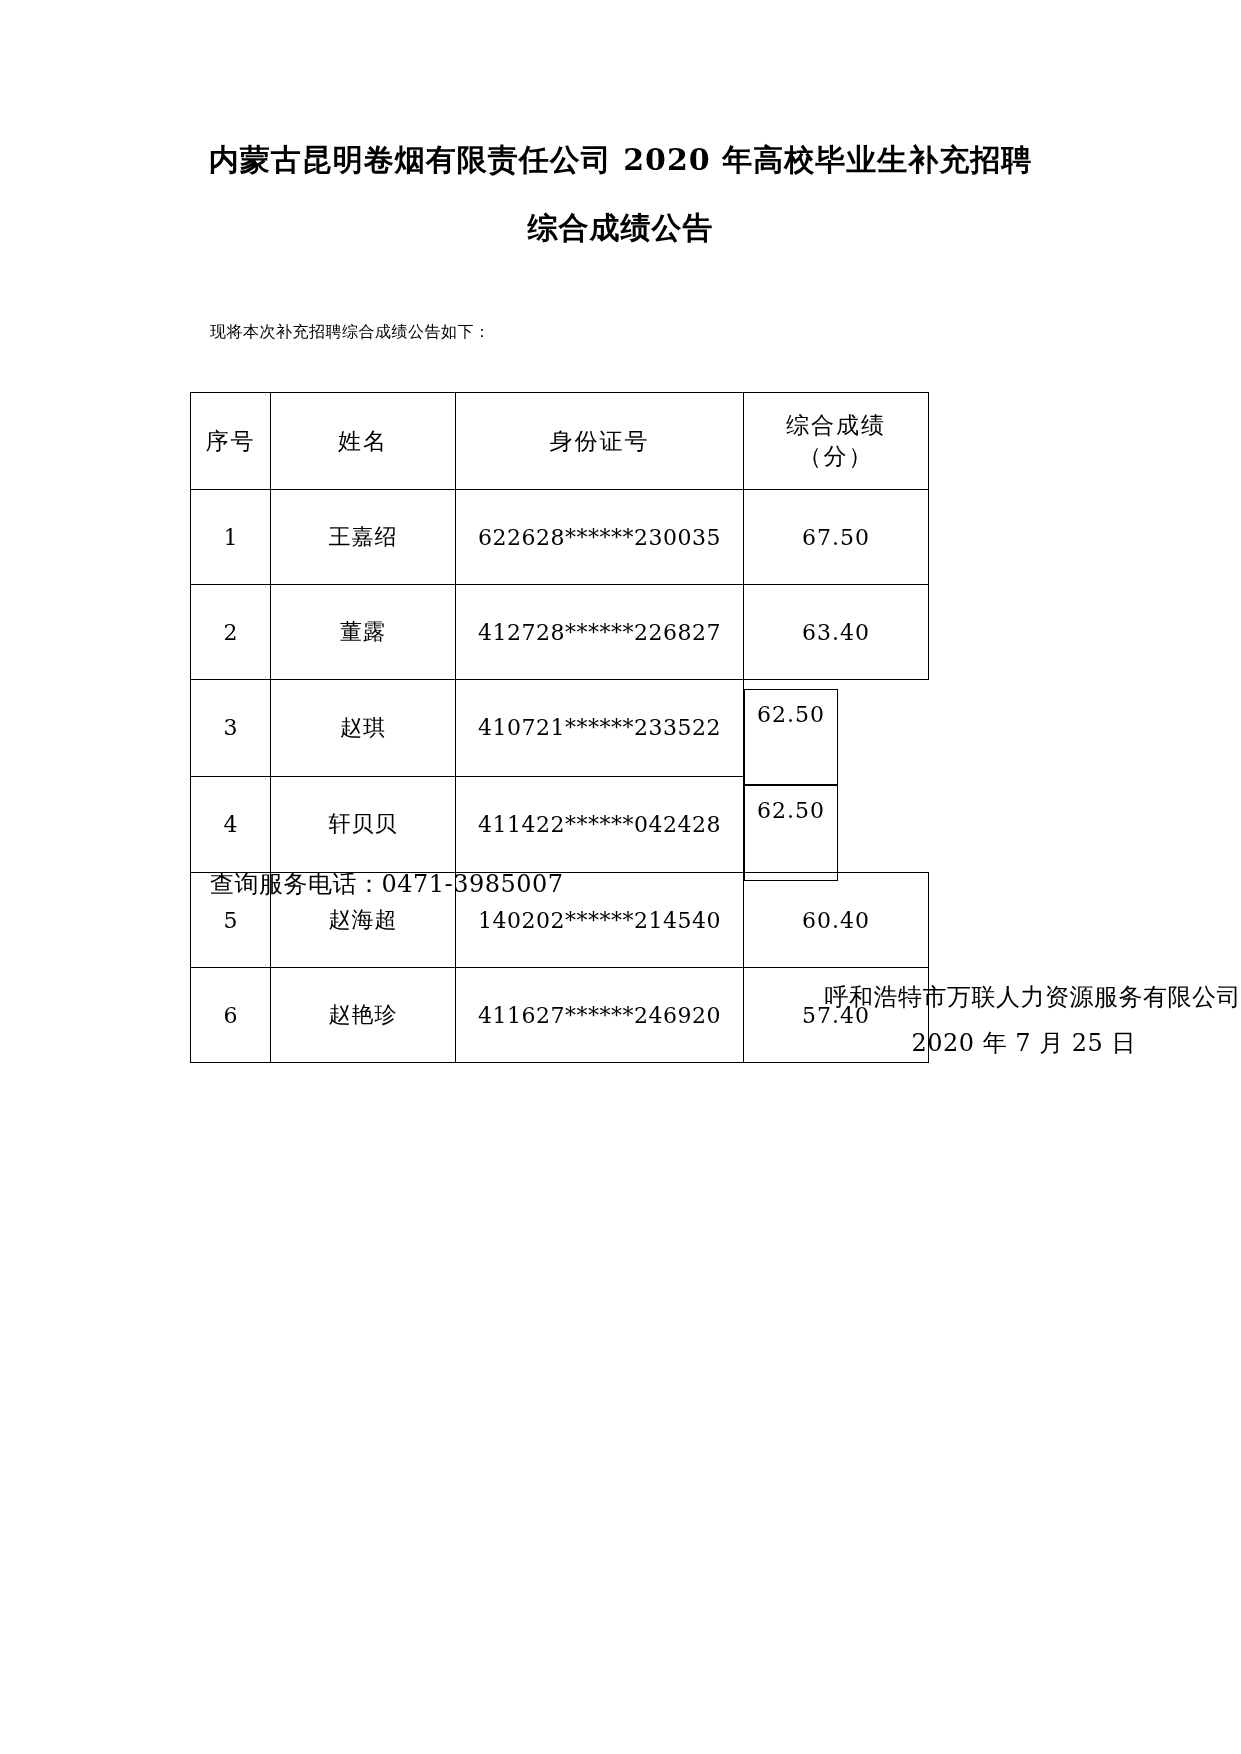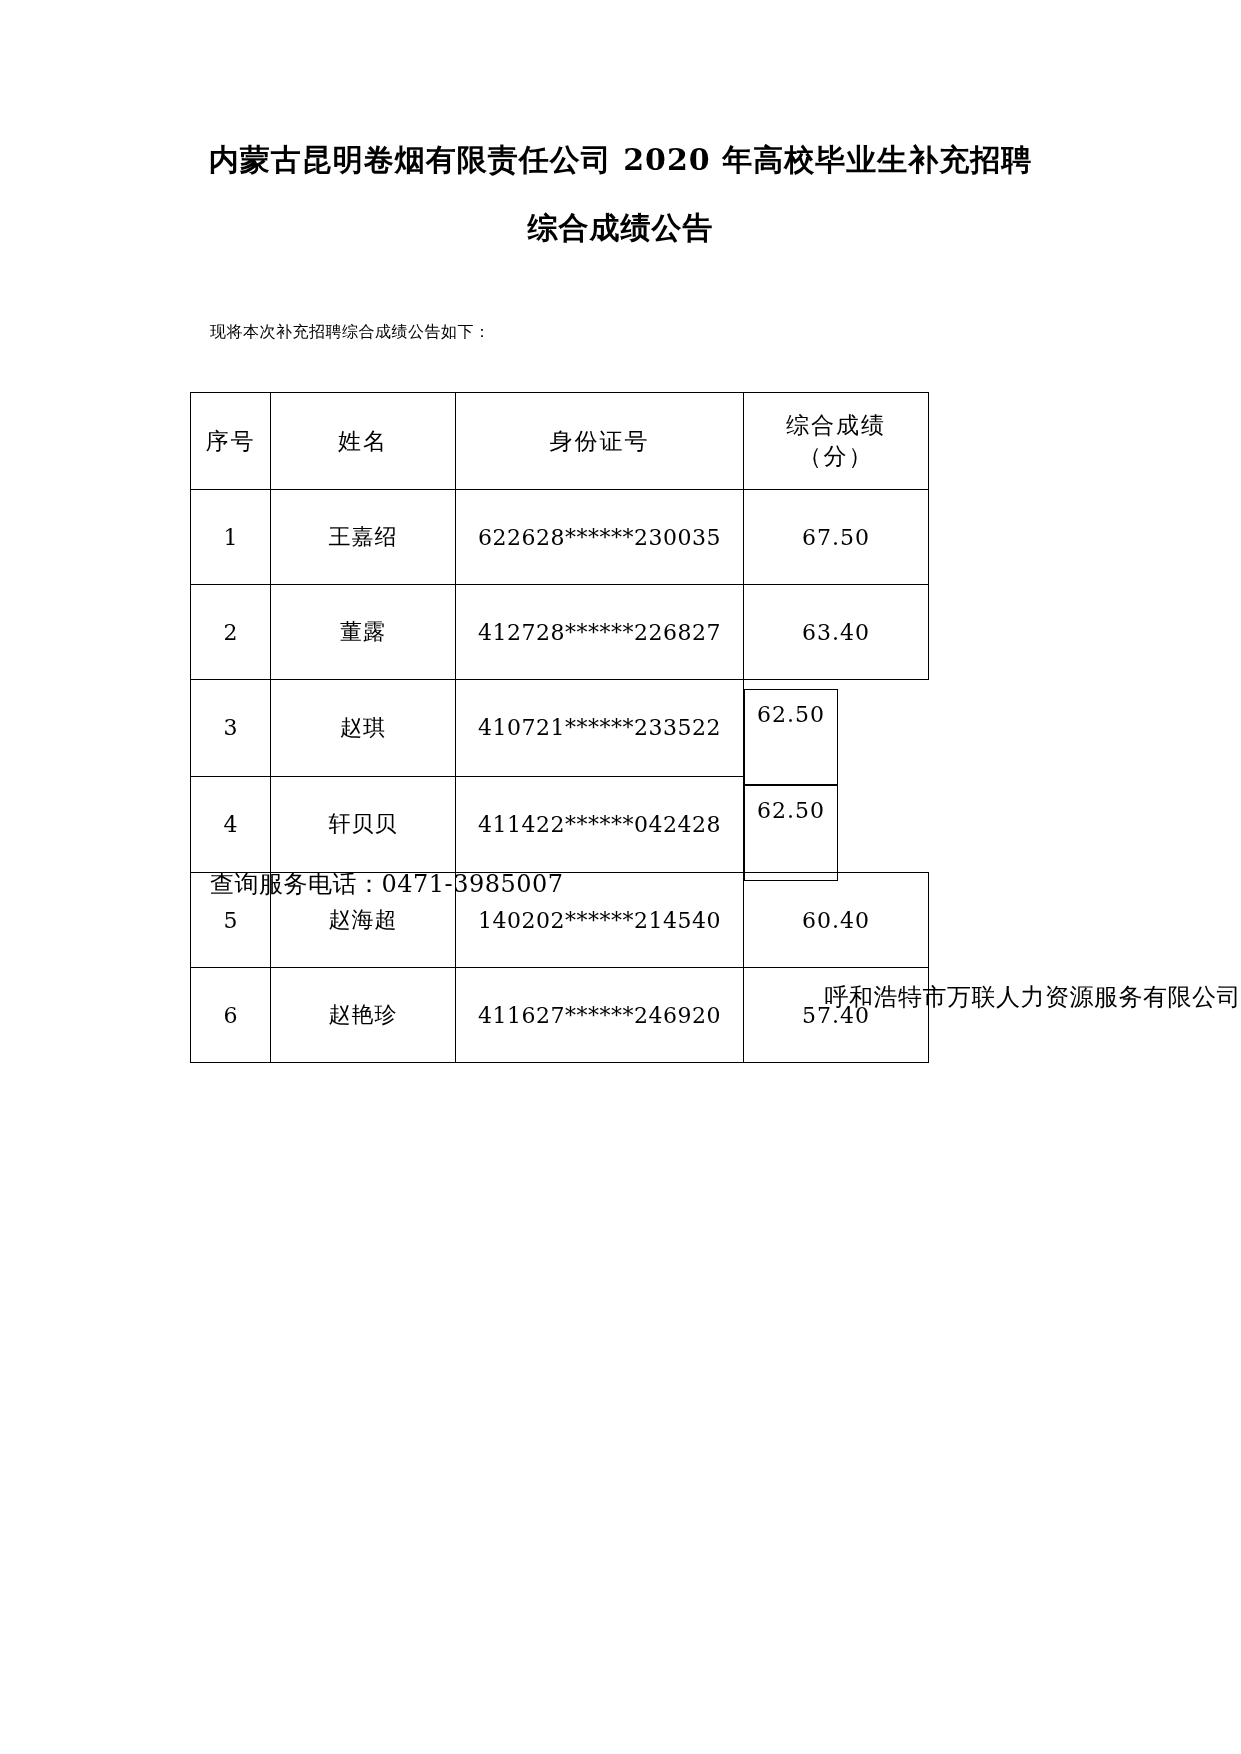--- a/index.html
+++ b/index.html
@@ -176,15 +176,16 @@
         <td class="cell-id">411627******246920</td>
         <td class="cell-score">57.40</td>
       </tr>
     </tbody>
   </table>
 
   <div class="phone">查询服务电话：0471-3985007</div>
 
   <div class="sign">
     <span>呼和浩特市万联人力资源服务有限公司</span>
+    <span class="date">2020 年 7 月 25 日</span>
   </div>
 
 </div>
 
 </body></html>

